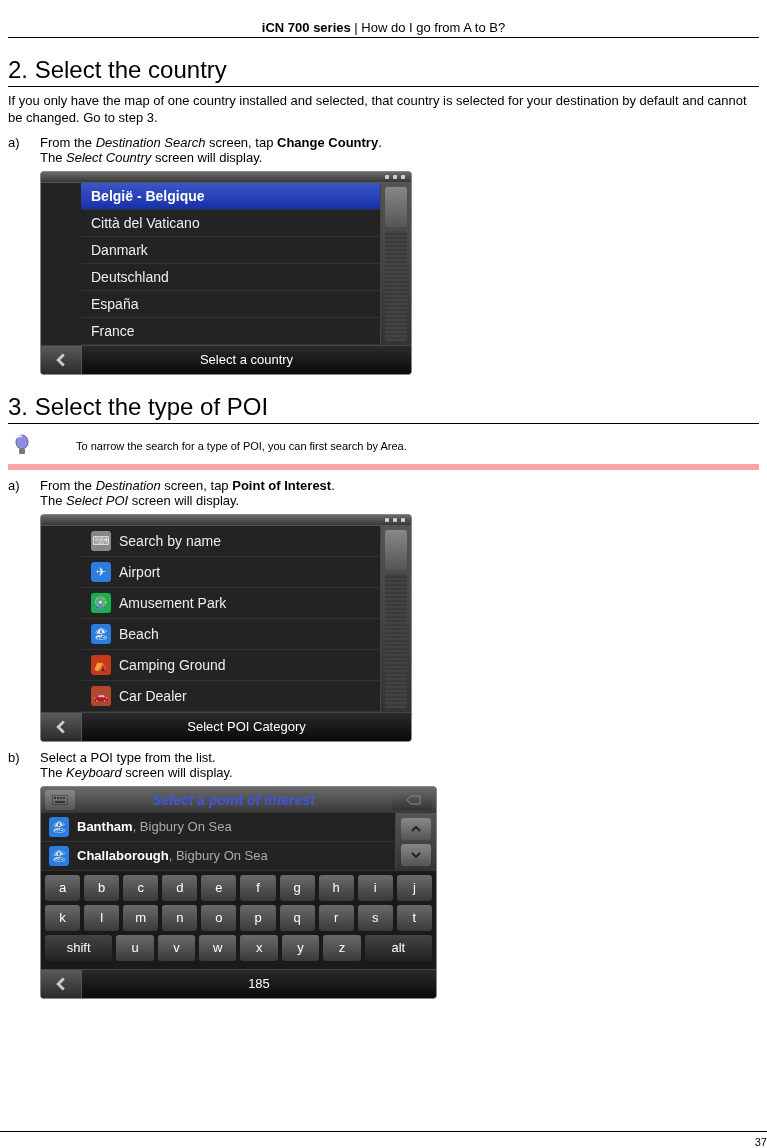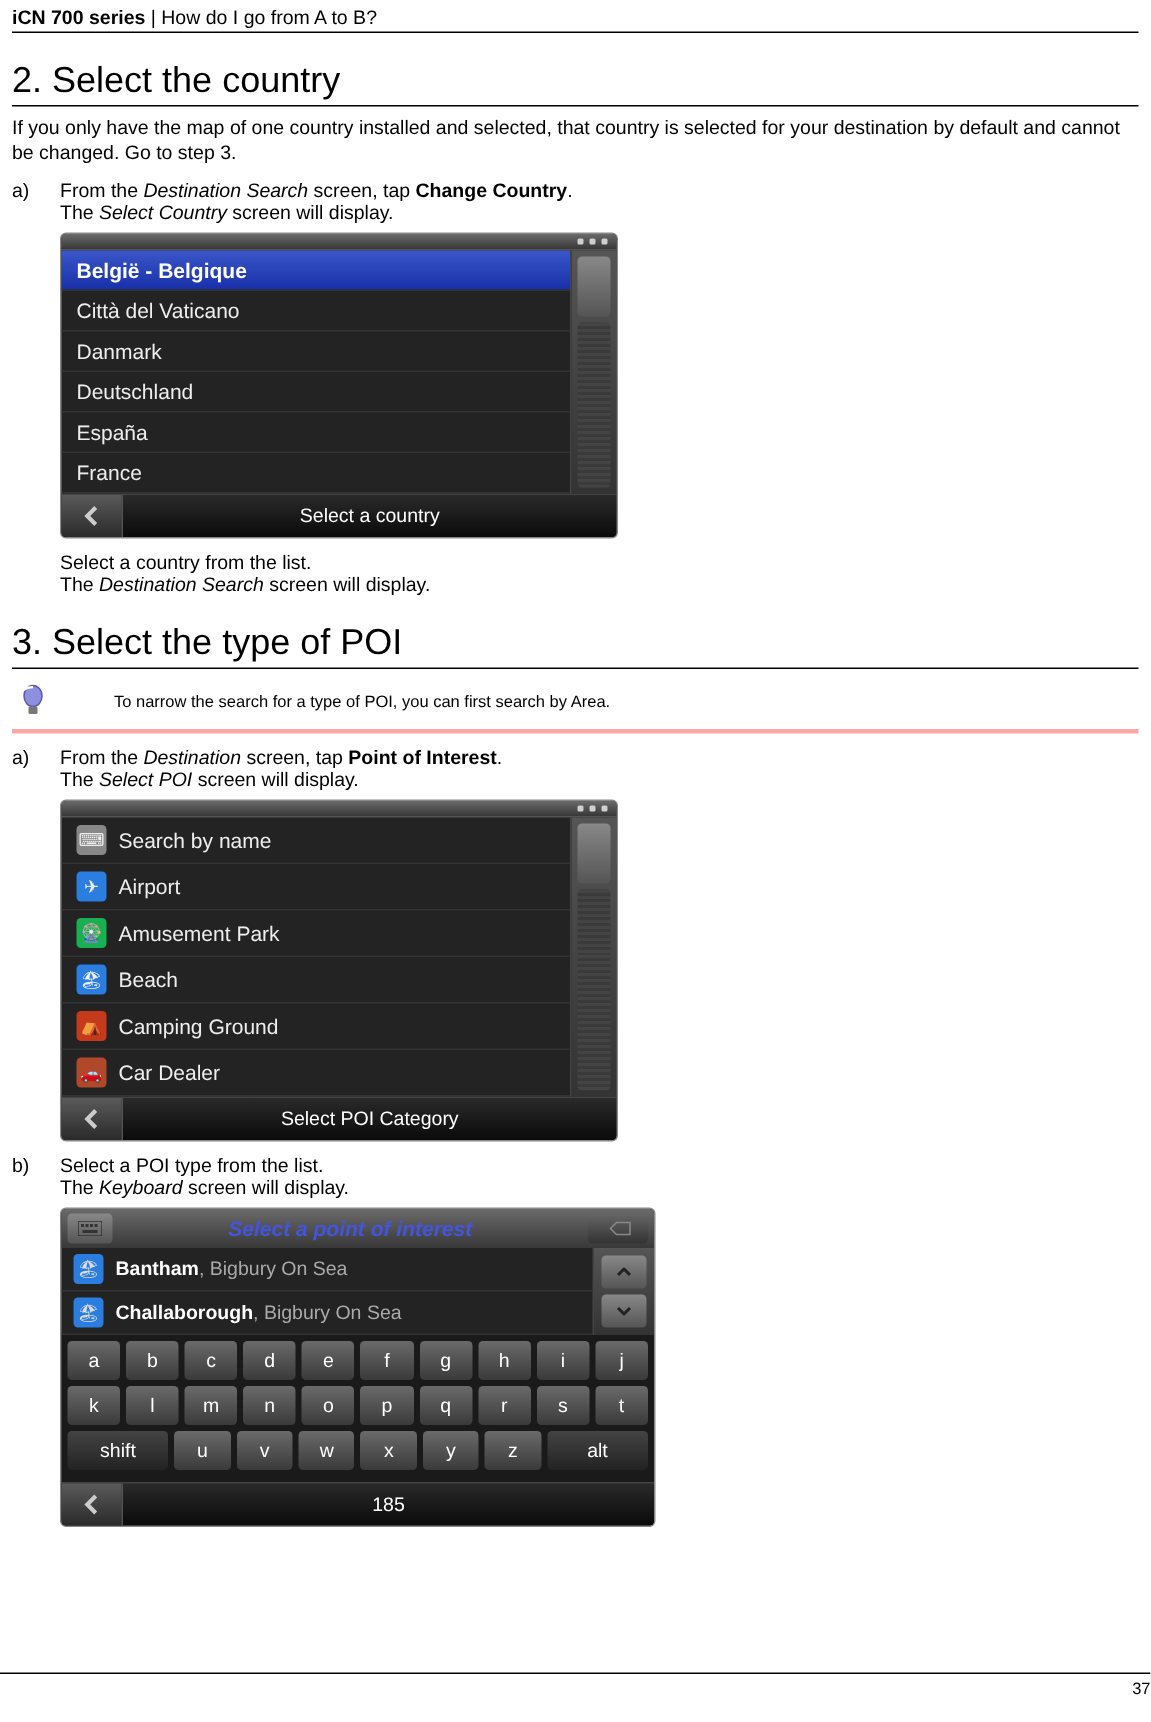--- a/index.html
+++ b/index.html
@@ -12,24 +12,25 @@
     background: #fff;
   }
   .page {
     width: 767px;
     min-height: 1148px;
     position: relative;
     padding: 0 8px 30px 8px;
     box-sizing: border-box;
   }
   .header-row {
-    text-align: left;
+    text-align: center;
     font-size: 13px;
     padding: 4px 0 2px 0;
     border-bottom: 1px solid #000;
+    margin-top: 16px;
   }
   .header-row .bold { font-weight: bold; }
   h2 {
     font-family: Verdana, sans-serif;
     font-weight: normal;
     font-size: 24px;
     margin: 18px 0 6px 0;
     border-bottom: 1px solid #000;
     padding-bottom: 2px;
   }
@@ -43,21 +44,21 @@
     width: 32px;
     flex-shrink: 0;
   }
   .step-body { flex: 1; }
   .step-body em { font-style: italic; }
   .step-body strong { font-weight: bold; }
   .indent { margin-left: 32px; margin-top: 6px; font-size:13px;}
   .tip-row {
     display: flex;
     align-items: center;
-    border-bottom: 3px solid #fca5a5;
+    border-bottom: 6px solid #fca5a5;
     padding: 4px 0 6px 0;
     margin-top: 2px;
   }
   .tip-row .bulb-wrap {
     width: 28px;
     flex-shrink: 0;
     display:flex;
     justify-content:center;
   }
   .tip-row .tip-text { font-size: 11px; padding-left: 40px; }
@@ -84,20 +85,21 @@
     align-items:center;
     padding:0 6px;
     gap:4px;
   }
   .device .topbar .dot{width:4px;height:4px;background:#cfcfcf;border-radius:1px;}
   .device .list-area {
     display: flex;
   }
   .device .list {
     flex: 1;
+    padding-left: 40px;
   }
   .device .list .item {
     padding: 5px 10px;
     border-bottom: 1px solid #333;
     display: flex;
     align-items: center;
     gap: 8px;
     font-size: 14px;
   }
   .device .list .item.selected{
@@ -273,24 +275,20 @@
     <div class="footer">
       <div class="back">
         <svg width="14" height="14" viewBox="0 0 10 10">
             <path d="M7 1 L3 5 L7 9" stroke="#ccc" stroke-width="2" fill="none"></path>
           </svg>
       </div>
       <div class="title">Select a country</div>
     </div>
   </div>
 
-  <div class="indent">
-    <span>Select a country from the list.</span><br>
-    <span>The </span><em>Destination Search</em><span> screen will display.</span>
-  </div>
 
   <h2>3. Select the type of POI</h2>
 
   <div class="tip-row">
     <div class="bulb-wrap">
       <svg width="18" height="24" viewBox="0 0 18 24">
         <ellipse cx="9" cy="8" rx="6" ry="7" fill="#8f8fe0" stroke="#5a5ab0"></ellipse>
         <rect x="6" y="15" width="6" height="5" rx="1" fill="#777"></rect>
         <path d="M3 4 Q5 2 9 2" stroke="#fff" stroke-width="1.5" fill="none"></path>
       </svg>

